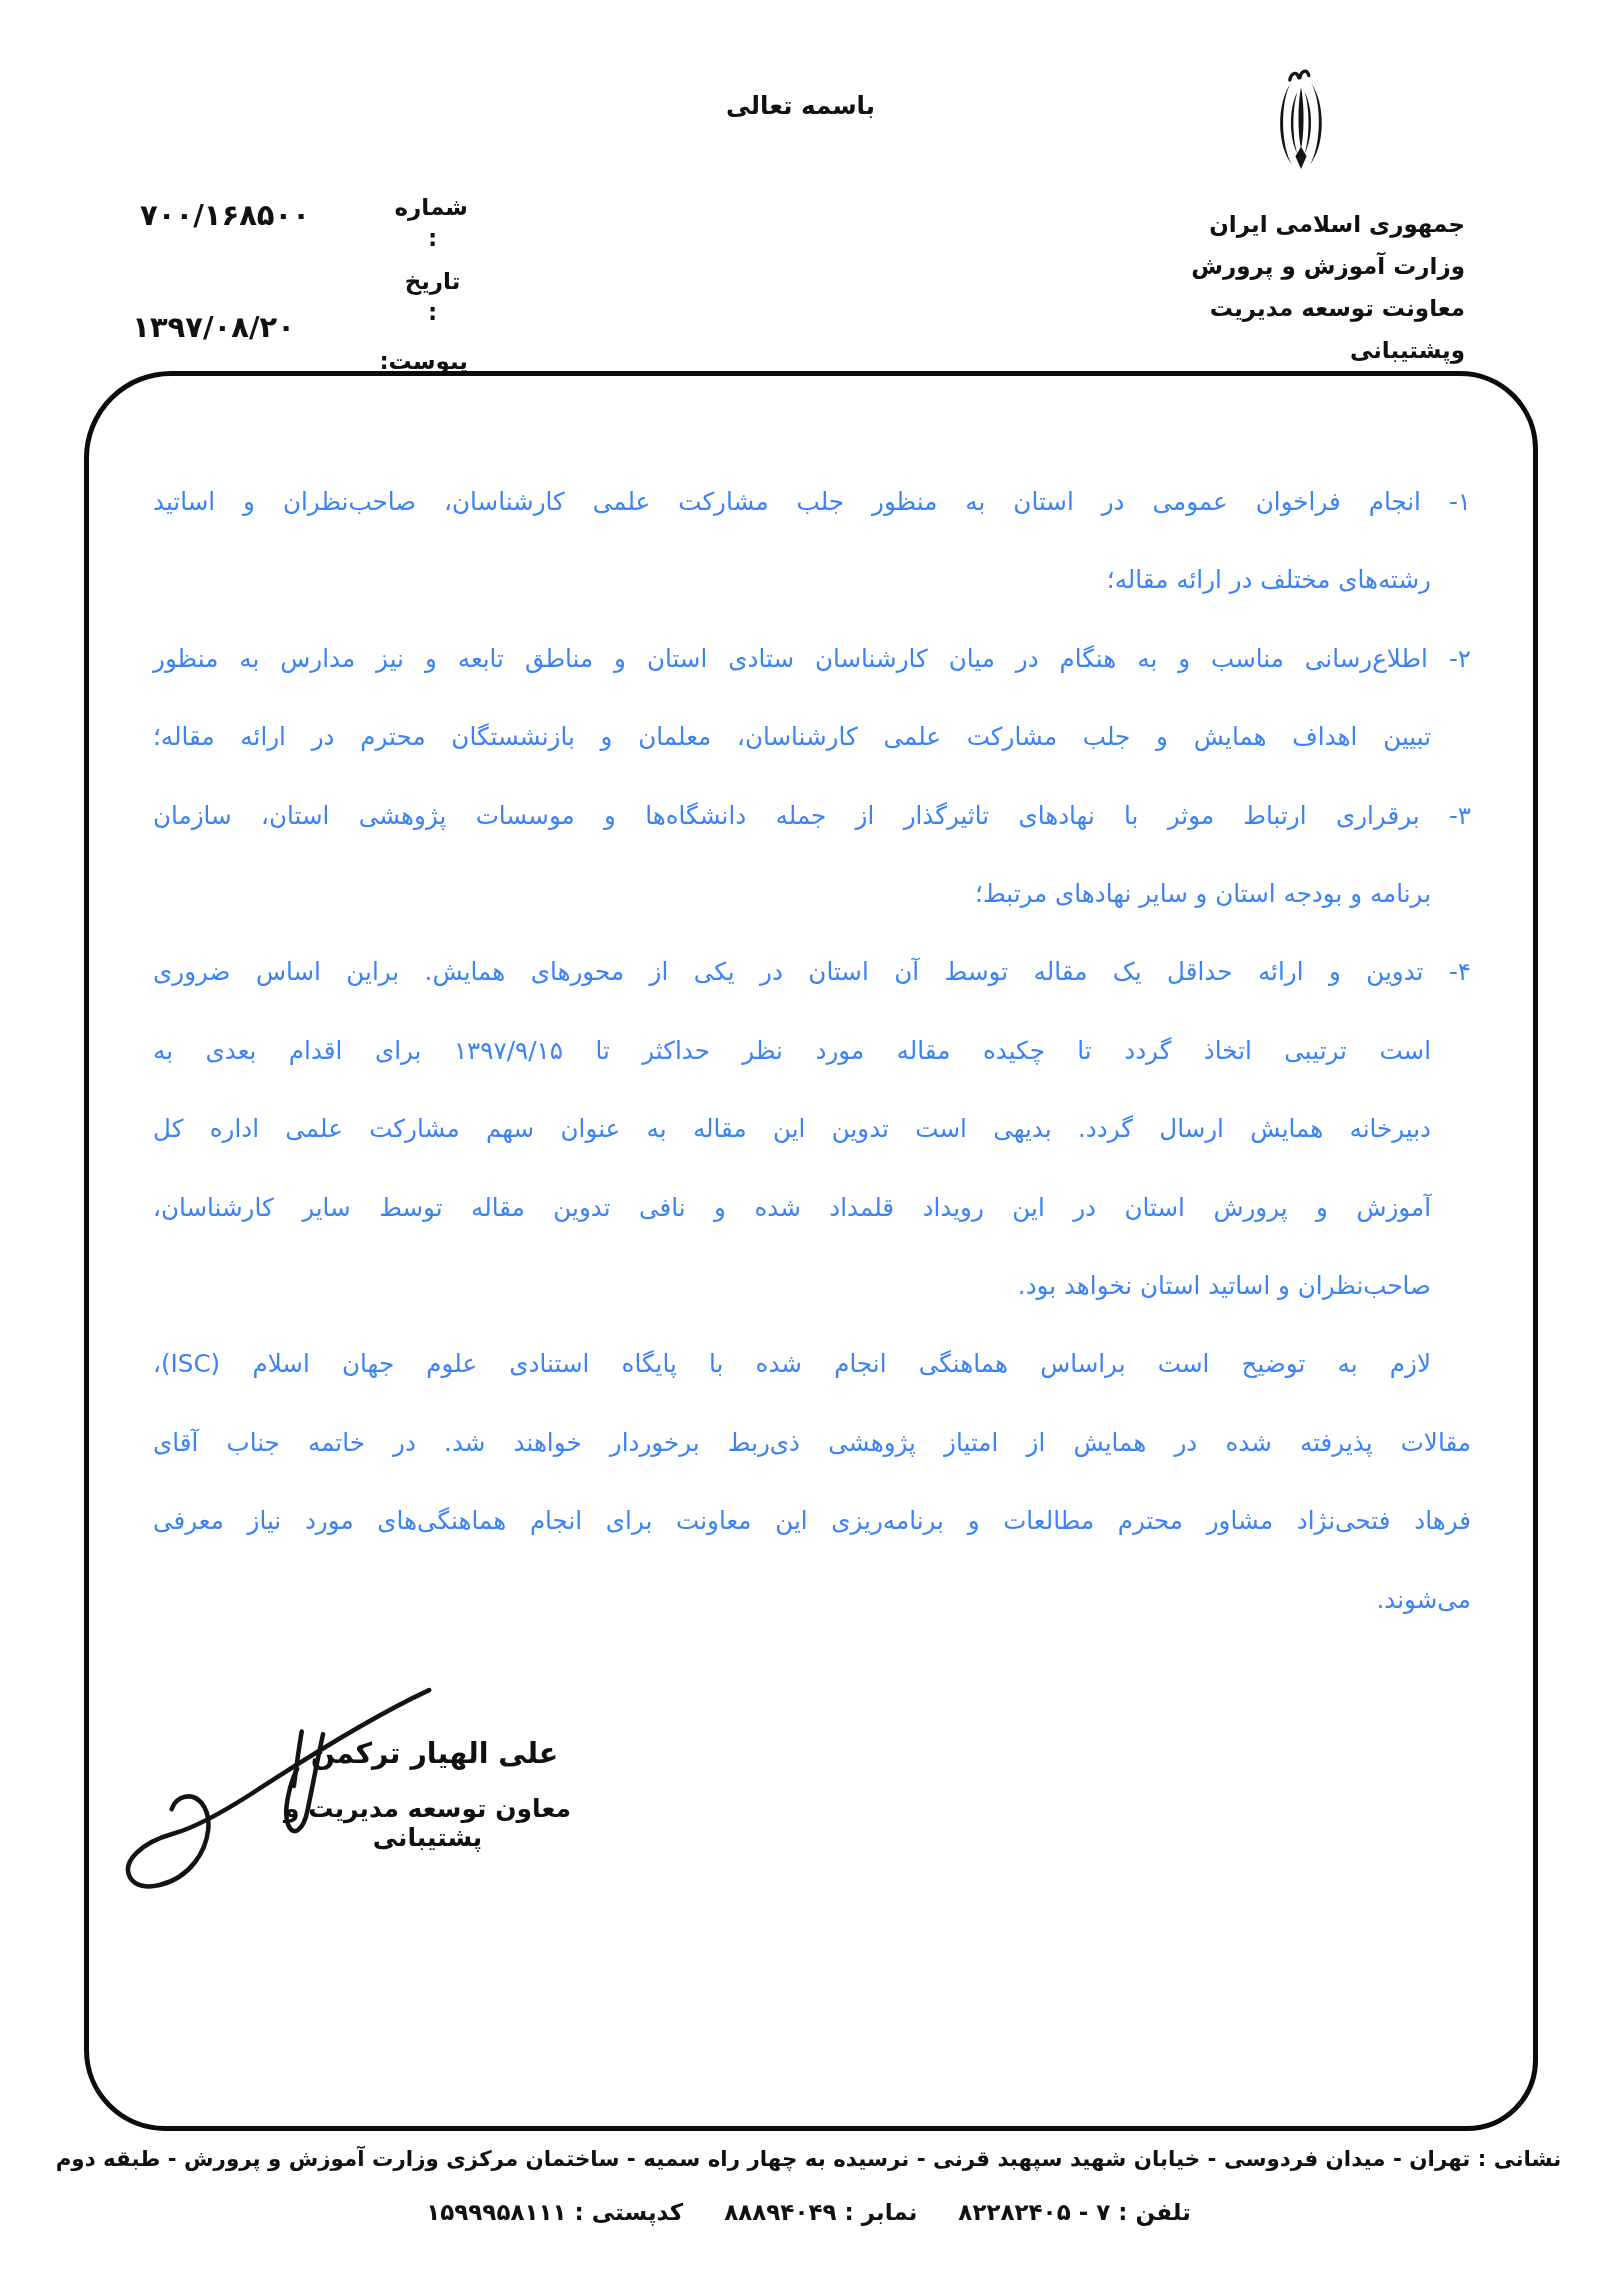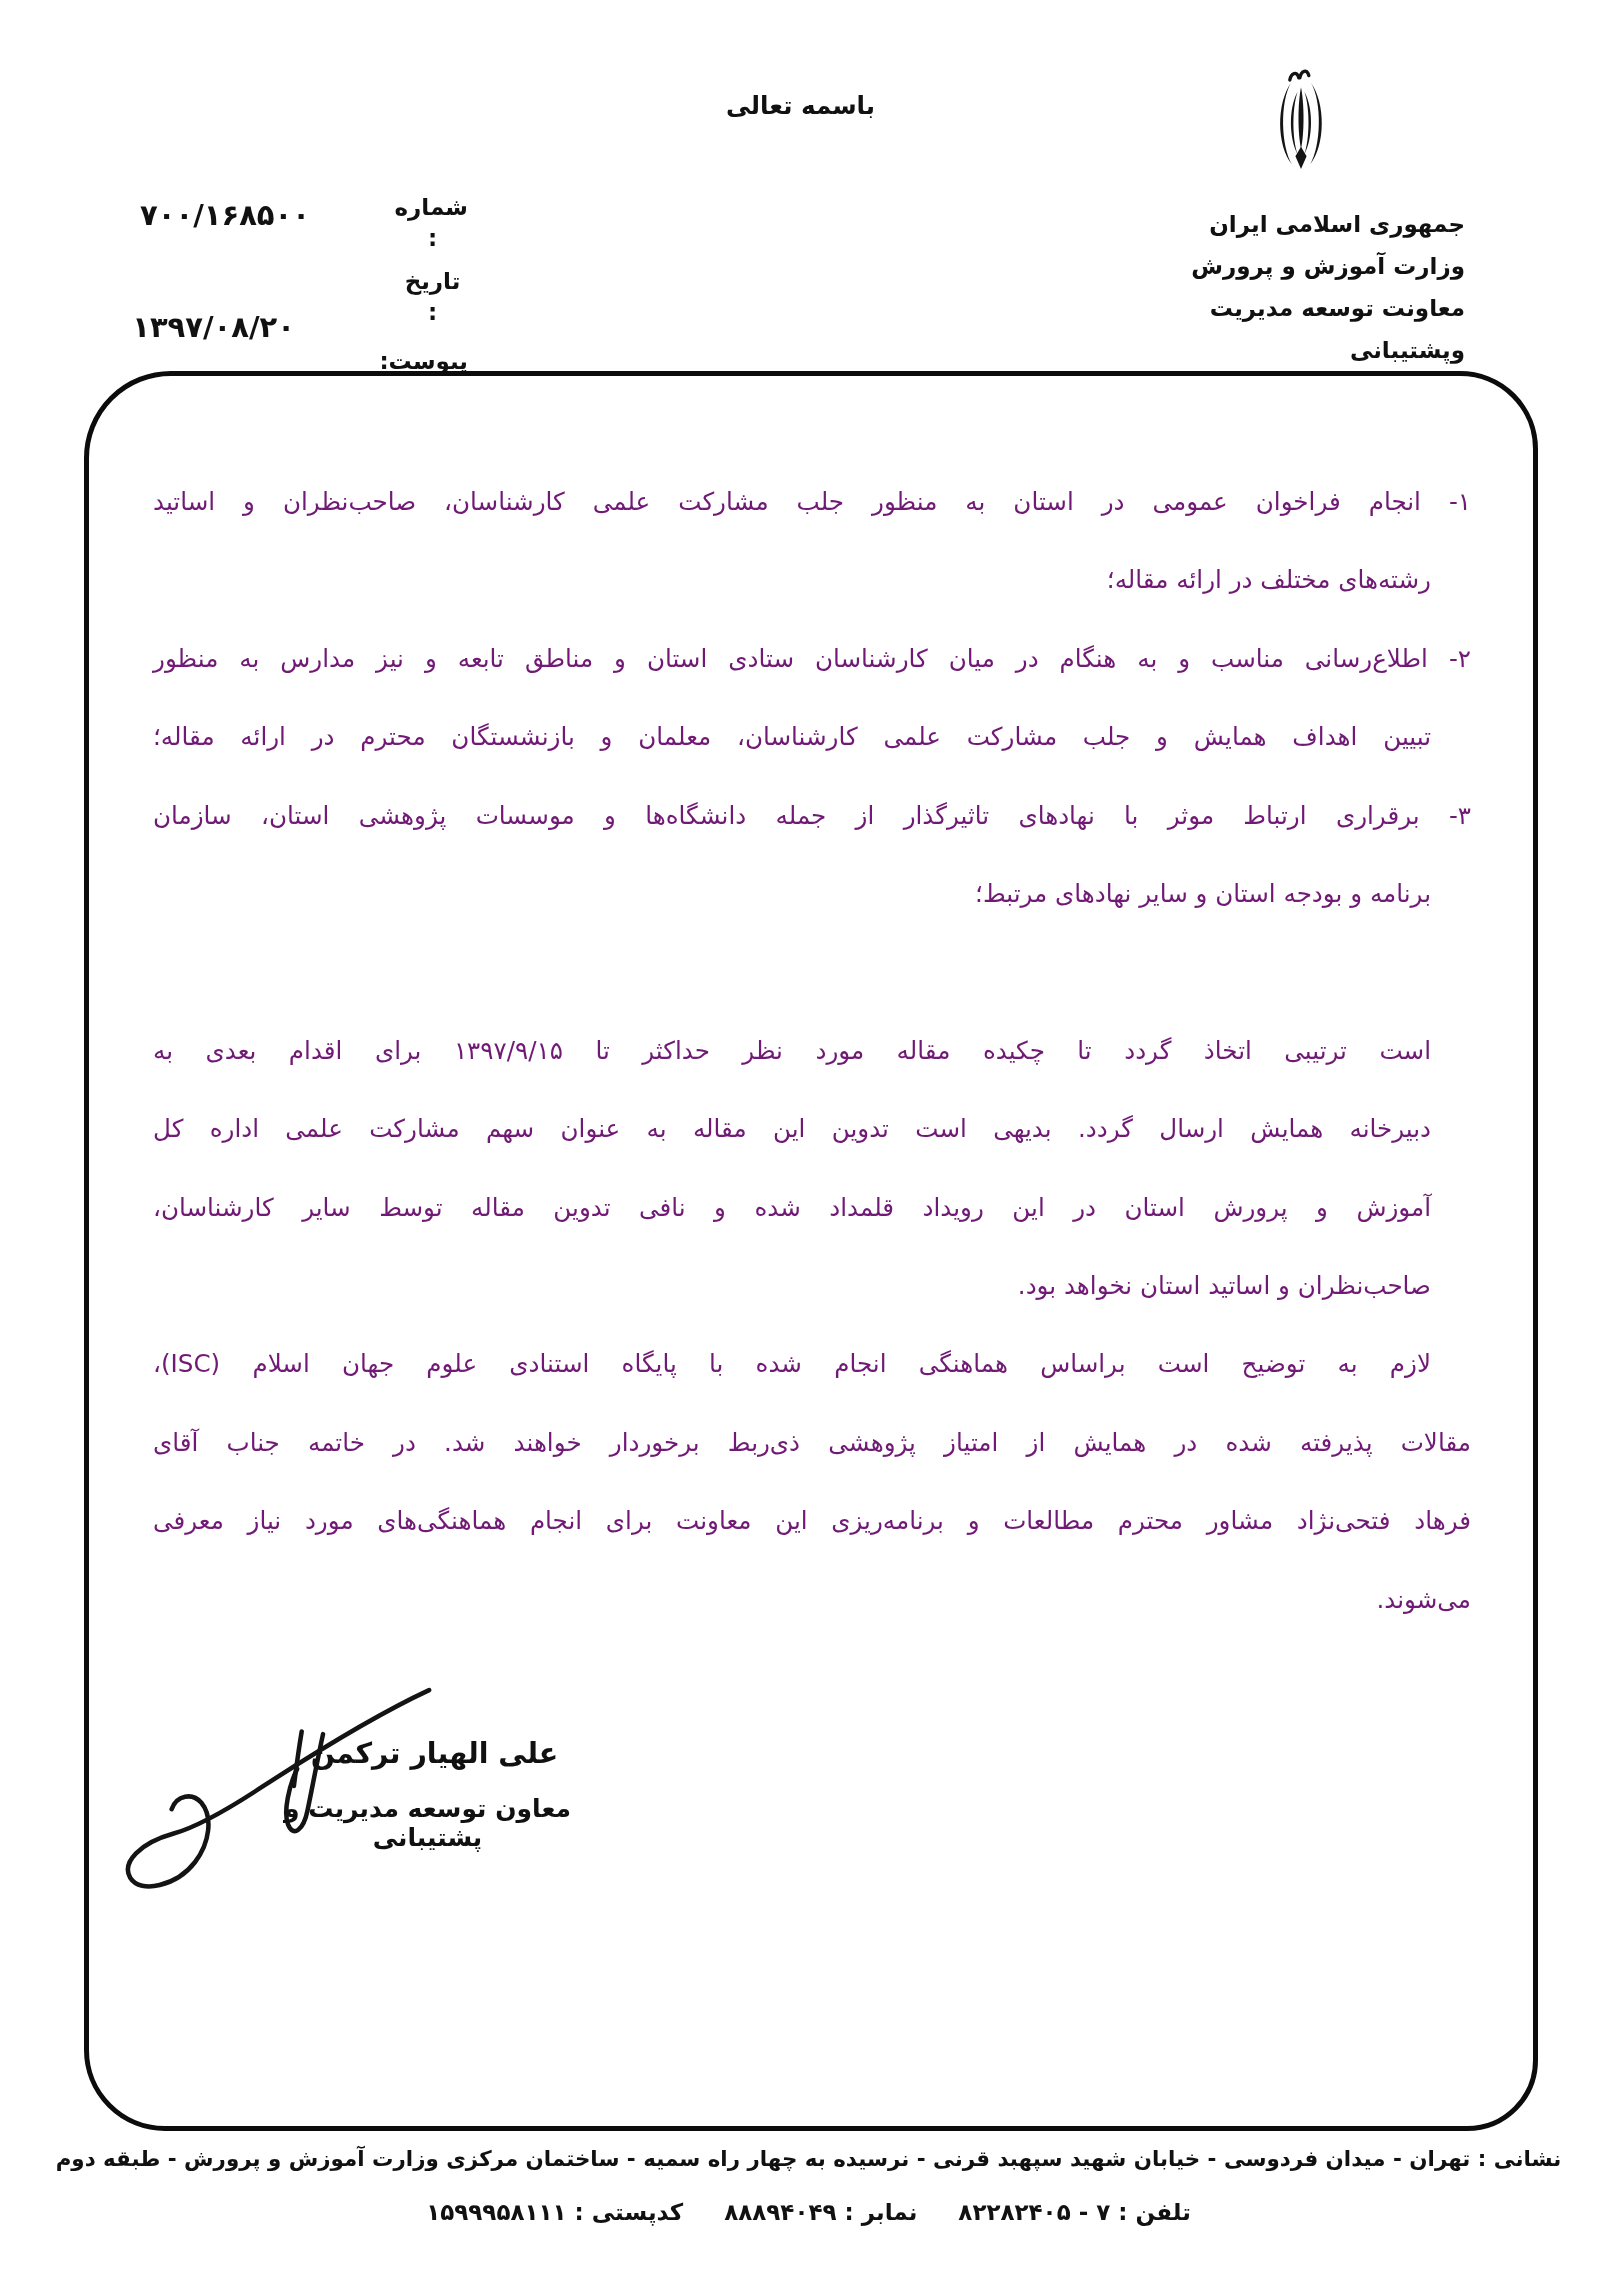--- a/index.html
+++ b/index.html
@@ -19,21 +19,21 @@
   .flabel{left:397px;width:71px;text-align:center;direction:rtl;
     font-size:23px;font-weight:bold;height:31px;line-height:31px;}
   .fval{direction:rtl;font-weight:bold;text-align:center;}
   #num-val{left:139px;top:198px;width:172px;font-size:29px;}
   #date-val{left:139px;top:310px;width:156px;font-size:29px;}
   
   #box{left:84px;top:371px;width:1454px;height:1760px;
     border:5.2px solid #0c0c0c;border-radius:87px 78px 71px 81px;box-sizing:border-box;}
   
   .l{position:absolute;right:62px;left:64px;height:41px;line-height:41px;
-     font-size:24.6px;direction:rtl;white-space:nowrap;color:#701a75;}
+     font-size:24.6px;direction:rtl;white-space:nowrap;color:#3b82f6;}
   .j{white-space:normal;text-align:justify;text-align-last:justify;}
   .e{text-align:right;}
   .ind{padding-right:40px;}
   
   #sig-svg{left:104px;top:1672px;width:363px;height:220px;}
   #sig-name{left:305px;top:1737px;width:259px;text-align:center;direction:rtl;
     font-size:28.5px;font-weight:bold;}
   #sig-title{left:233px;top:1794px;width:389px;text-align:center;direction:rtl;
     font-size:25px;font-weight:bold;}
   
@@ -72,20 +72,21 @@
   <div id="date-val" class="abs fval">۱۳۹۷/۰۸/۲۰</div>
   <div class="abs flabel" style="top:346px">پیوست:</div>
 
   <div id="box" class="abs">
     <div class="l j" style="top:105px">۱- انجام فراخوان عمومی در استان به منظور جلب مشارکت علمی کارشناسان، صاحب‌نظران و اساتید</div>
     <div class="l e ind" style="top:183px">رشته‌های مختلف در ارائه مقاله؛</div>
     <div class="l j" style="top:262px">۲- اطلاع‌رسانی مناسب و به هنگام در میان کارشناسان ستادی استان و مناطق تابعه و نیز مدارس به منظور</div>
     <div class="l j ind" style="top:340px">تبیین اهداف همایش و جلب مشارکت علمی کارشناسان، معلمان و بازنشستگان محترم در ارائه مقاله؛</div>
     <div class="l j" style="top:419px">۳- برقراری ارتباط موثر با نهادهای تاثیرگذار از جمله دانشگاه‌ها و موسسات پژوهشی استان، سازمان</div>
     <div class="l e ind" style="top:497px">برنامه و بودجه استان و سایر نهادهای مرتبط؛</div>
+    <div class="l j" style="top:575px">۴- تدوین و ارائه حداقل یک مقاله توسط آن استان در یکی از محورهای همایش. براین اساس ضروری</div>
     <div class="l j ind" style="top:654px">است ترتیبی اتخاذ گردد تا چکیده مقاله مورد نظر حداکثر تا ۱۳۹۷/۹/۱۵ برای اقدام بعدی به</div>
     <div class="l j ind" style="top:732px">دبیرخانه همایش ارسال گردد. بدیهی است تدوین این مقاله به عنوان سهم مشارکت علمی اداره کل</div>
     <div class="l j ind" style="top:811px">آموزش و پرورش استان در این رویداد قلمداد شده و نافی تدوین مقاله توسط سایر کارشناسان،</div>
     <div class="l e ind" style="top:889px">صاحب‌نظران و اساتید استان نخواهد بود.</div>
     <div class="l j ind" style="top:967px">لازم به توضیح است براساس هماهنگی انجام شده با پایگاه استنادی علوم جهان اسلام (ISC)،</div>
     <div class="l j" style="top:1046px">مقالات پذیرفته شده در همایش از امتیاز پژوهشی ذی‌ربط برخوردار خواهند شد. در خاتمه جناب آقای</div>
     <div class="l j" style="top:1124px">فرهاد فتحی‌نژاد مشاور محترم مطالعات و برنامه‌ریزی این معاونت برای انجام هماهنگی‌های مورد نیاز معرفی</div>
     <div class="l e" style="top:1203px">می‌شوند.</div>
   </div>
 

